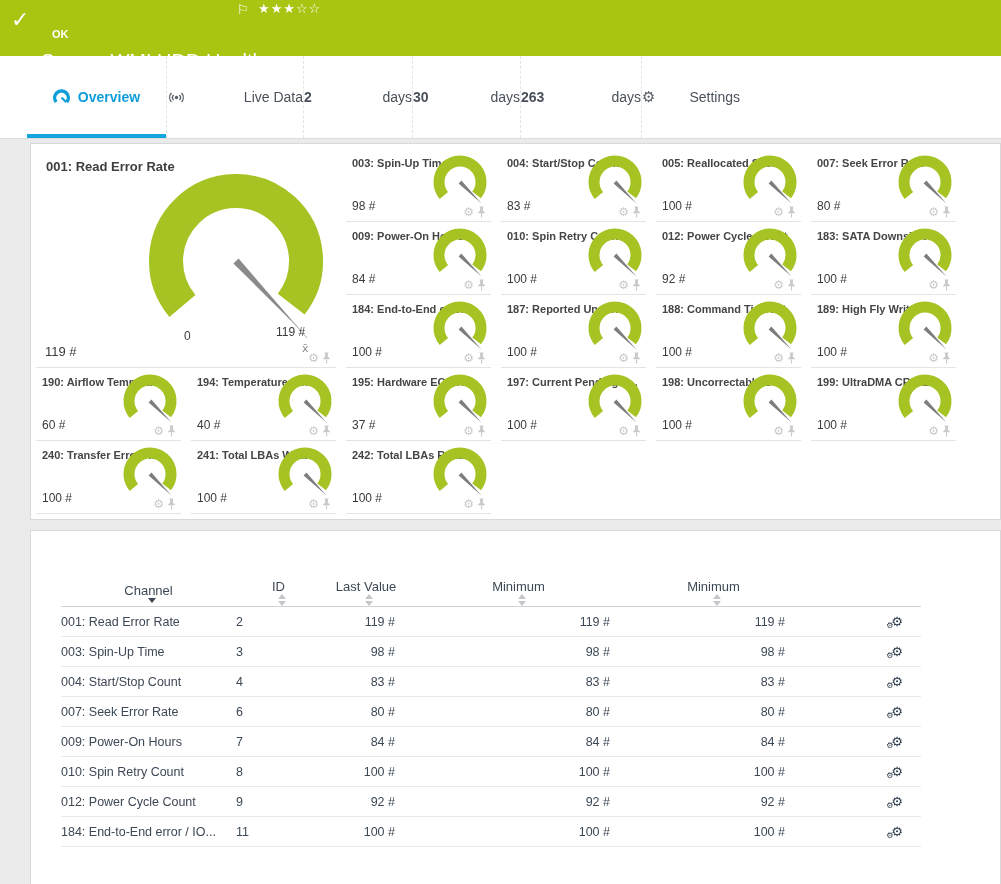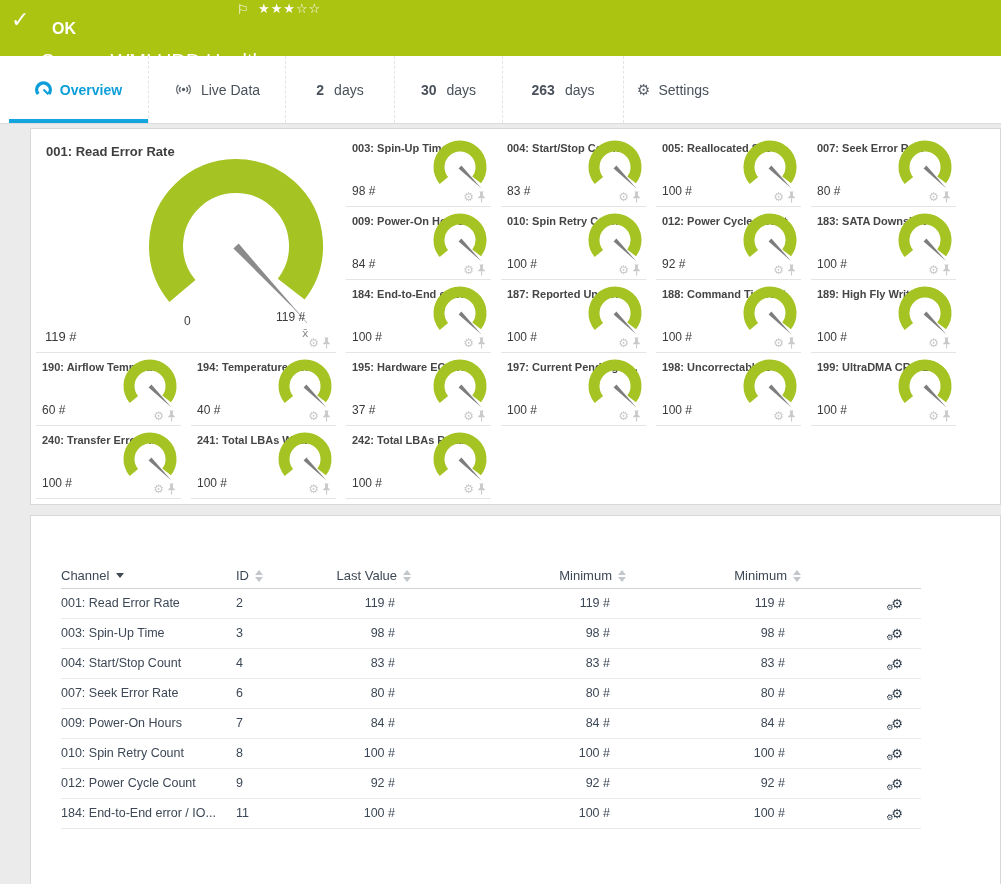--- a/index.html
+++ b/index.html
@@ -16,27 +16,27 @@
   }
   .ico{font-family:"DejaVu Sans",sans-serif;}
 
   
   .topbar{height:56px;background:var(--green);position:relative;color:#fff;}
   .topbar .check{position:absolute;left:11px;top:7px;font-size:22px;font-weight:bold;}
   .topbar .line1{position:absolute;left:40px;top:6px;font-size:20px;white-space:nowrap;margin-top:44px;}
   .topbar .kind{font-style:italic;margin-right:7px;}
   .topbar .flag{position:absolute;left:237px;top:2px;font-size:13px;cursor:pointer;}
   .topbar .stars{position:absolute;left:258px;top:1px;font-size:13px;letter-spacing:1px;cursor:pointer;}
-  .topbar .status{position:absolute;left:52px;top:20px;font-size:16px;font-weight:bold;}
+  .topbar .status{position:absolute;left:52px;top:28px;font-size:11px;font-weight:bold;}
 
   
-  .tabbar{height:68px;background:#fff;border-bottom:1px solid #dcdcdc;display:flex;align-items:stretch;padding-left:9px;}
+  .tabbar{height:83px;background:#fff;border-bottom:1px solid #dcdcdc;display:flex;align-items:stretch;padding-left:27px;}
   .tab{display:flex;align-items:center;justify-content:center;gap:8px;font-size:14px;color:#4a515b;
        position:relative;cursor:pointer;white-space:nowrap;}
-  .tab + .tab{border-left:1px dashed #e4e4e4;}
+  .tab + .tab{border-left:1px dashed #e4e4e4;justify-content:space-between;}
   .tab .bnum{font-weight:bold;margin-right:2px;}
   .tab.active{color:var(--blue);font-weight:bold;}
   .tab.active::after{content:'';position:absolute;left:0;right:0;bottom:0;height:4px;background:#14a5de;}
   .tab svg{flex:0 0 auto;}
   .tab .gearico{font-size:15px;color:#565d66;}
 
   
   .panel{background:#fff;border:1px solid #d8d8d8;margin-left:30px;}
   .panel-gauges{margin-top:4px;width:971px;height:377px;}
   .ggrid{display:grid;grid-template-columns:repeat(6,155px);grid-auto-rows:73px;padding:5px 0 0 5px;}
@@ -55,21 +55,21 @@
   .scale{position:absolute;font-size:12px;color:#3c3c3c;}
   .scale.min{left:148px;top:180px;}
   .scale.max{left:240px;top:176px;}
 
   
   .panel-table{margin-top:10px;width:971px;height:380px;padding:48px 0 0 30px;overflow:hidden;}
   table{border-collapse:collapse;table-layout:fixed;width:860px;}
   th,td{padding:0;font-weight:normal;}
   th{height:24px;border-bottom:1px solid #d2d2d2;font-size:13px;color:var(--txt);}
   td{height:30px;border-bottom:1px solid #e9e9e9;font-size:12.5px;color:var(--txt);}
-  .thwrap{display:flex;align-items:center;}
+  .thwrap{display:flex;align-items:center;flex-direction:column;}
   th.r .thwrap{justify-content:flex-end;}
   td.r{text-align:right;padding-right:16px;}
   td.c-channel{white-space:nowrap;overflow:hidden;}
   .sorts{display:inline-flex;flex-direction:column;margin-left:6px;cursor:pointer;}
   .tri-up{width:0;height:0;border-left:4px solid transparent;border-right:4px solid transparent;border-bottom:5px solid #c3c7cb;margin-bottom:2px;}
   .tri-dn{width:0;height:0;border-left:4px solid transparent;border-right:4px solid transparent;border-top:5px solid #c3c7cb;}
   .tri-dn.dark{border-top-color:#3d4856;margin-left:7px;cursor:pointer;}
   td.c-gear{text-align:right;padding-right:18px;}
   .rowgear{position:relative;display:inline-block;color:#2b3a4a;cursor:pointer;font-family:"DejaVu Sans",sans-serif;}
   .rowgear .g1{font-size:13px;}

